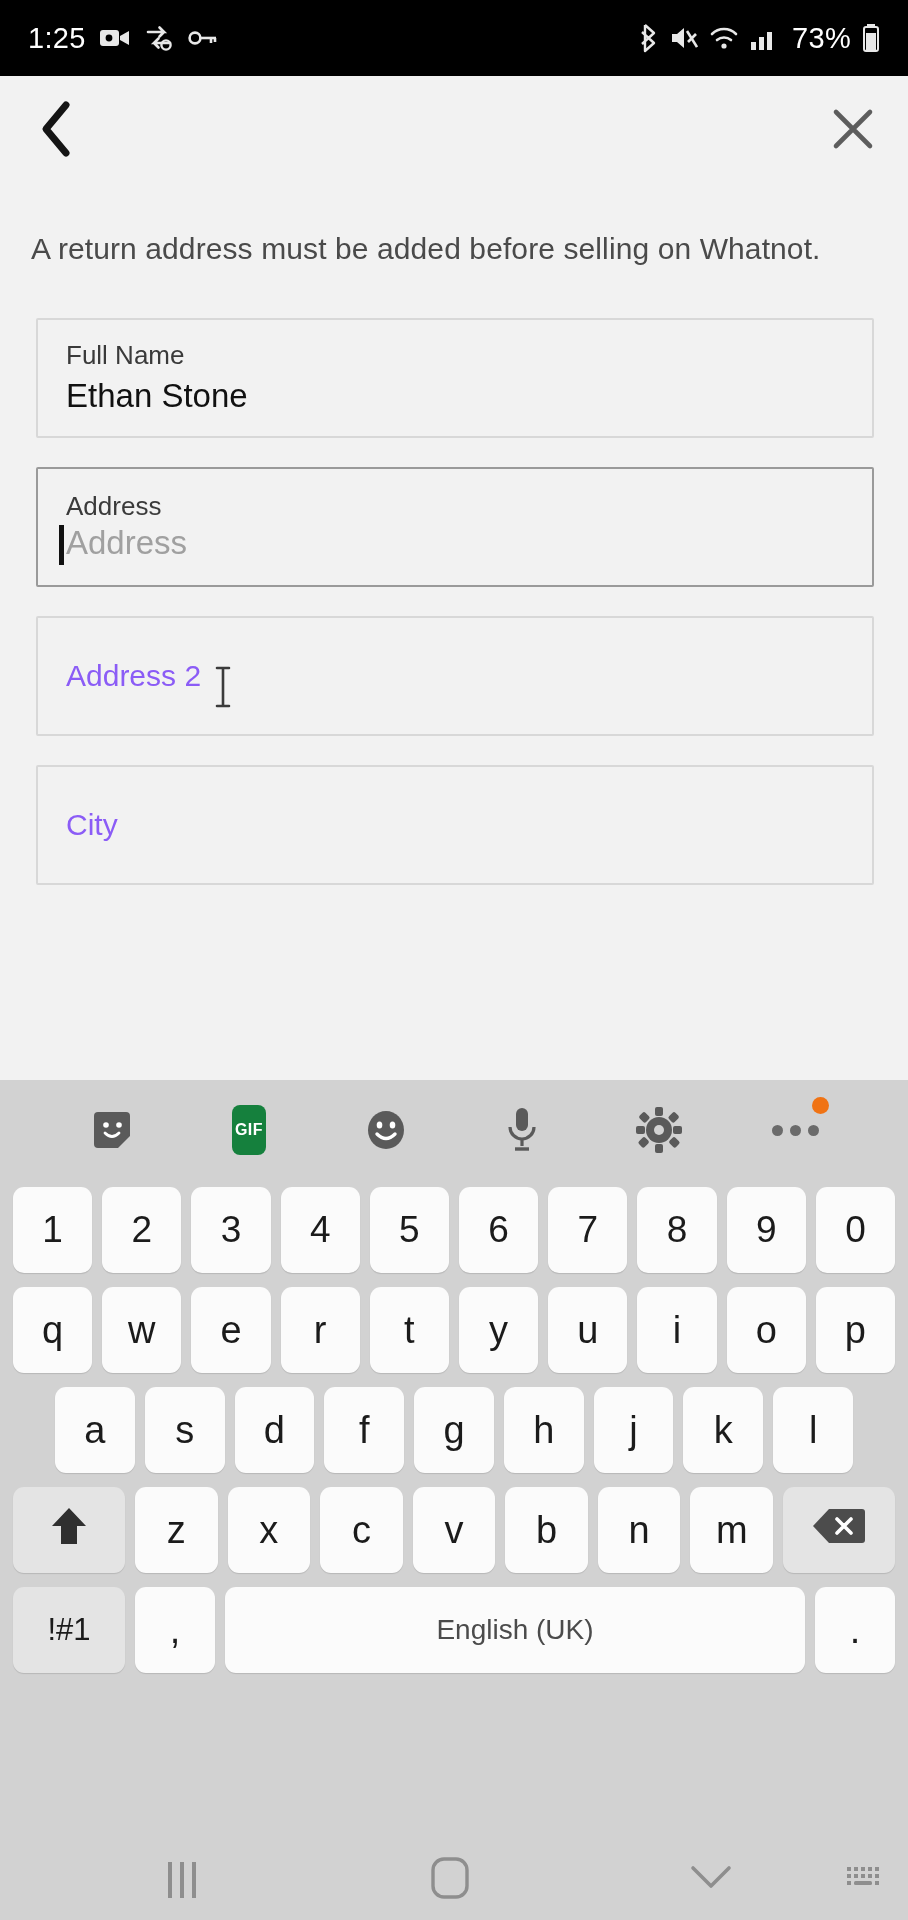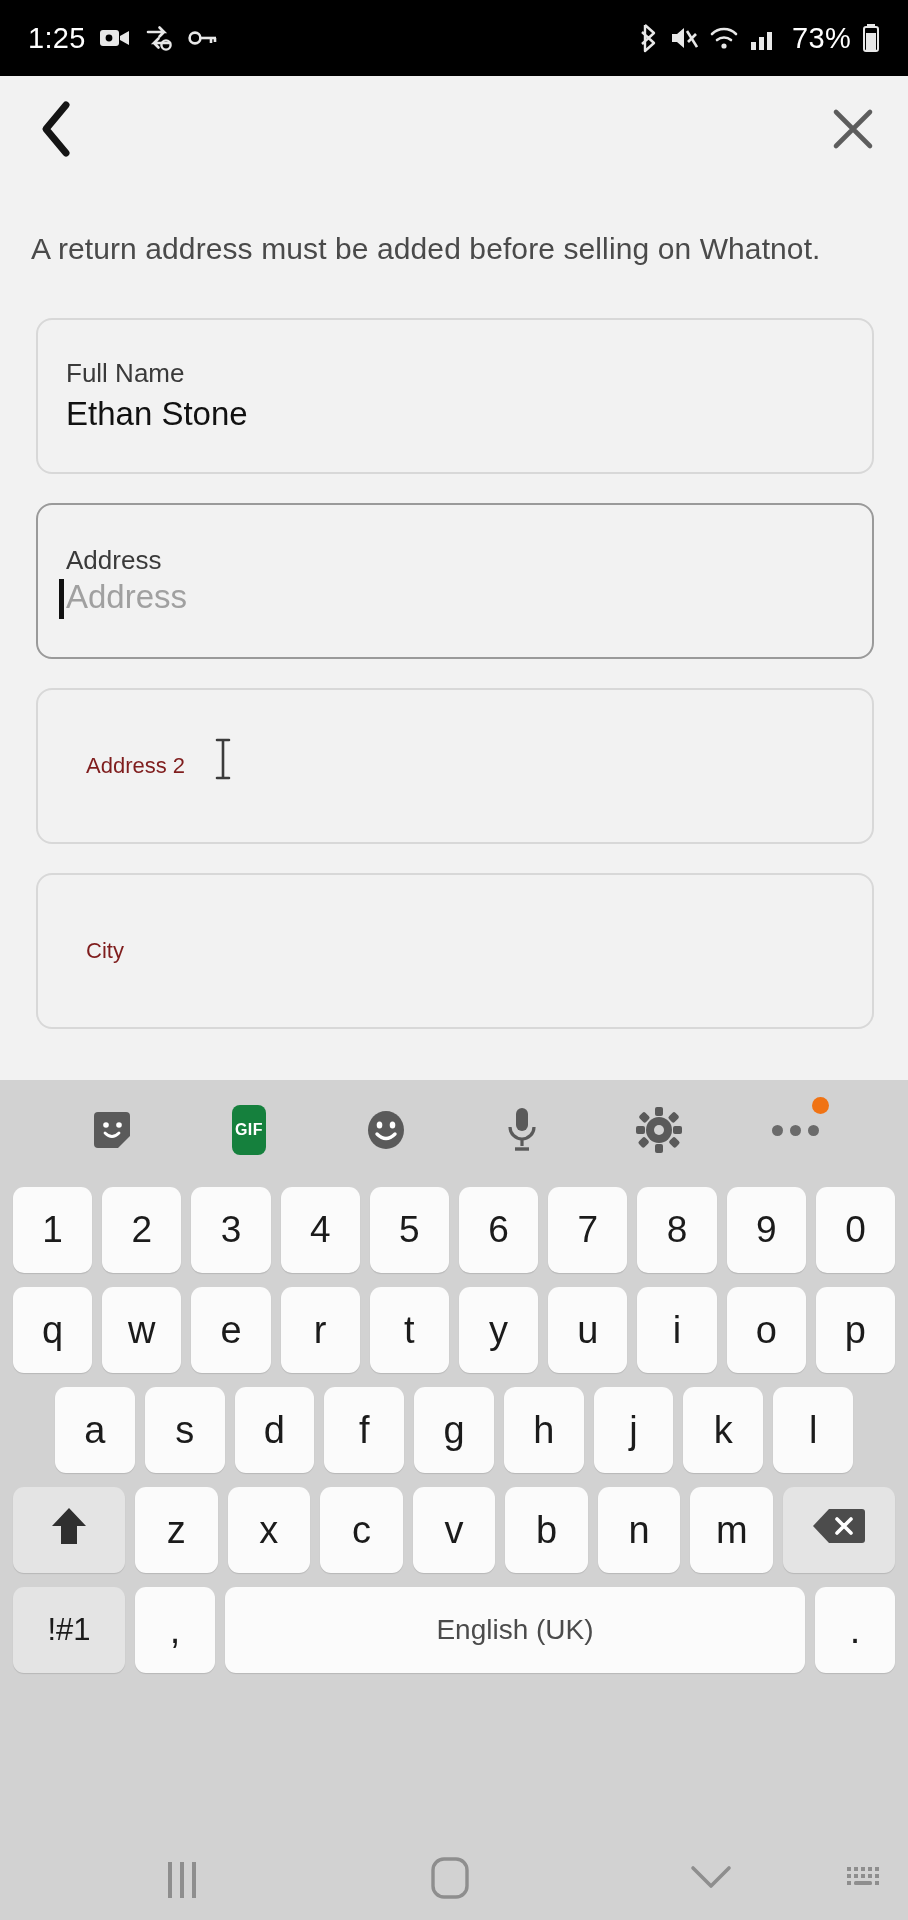--- a/index.html
+++ b/index.html
@@ -42,35 +42,35 @@
   .notice {
     position: absolute; top: 230px; left: 31px; width: 860px;
     font-size: 30px; color: #4a4a4a; line-height: 1.25;
     letter-spacing: .1px;
   }
 
   
   .form { position: absolute; top: 318px; left: 36px; width: 838px; }
   .field {
     position: relative;
-    width: 838px; height: 156px;
-    border: 2px solid #d8d8d8; border-radius: 16px;
+    width: 838px; height: 120px;
+    border: 2px solid #d8d8d8; border-radius: 2px;
     background: #f2f2f2;
     margin-bottom: 29px;
     padding: 0 28px;
     display: flex; flex-direction: column; justify-content: center;
   }
   .field.focused { border-color: #9a9a9a; }
   .field-label-sm { font-size: 26px; color: #3a3a3a; line-height: 1.18; }
   .field-value { font-size: 33px; color: #111; line-height: 1.2; margin-top: 5px; }
   .field-placeholder {
     font-size: 33px; color: #a0a0a0; line-height: 1.2; margin-top: 1px;
     position: relative;
   }
-  .field-label-mid { font-size: 22px; color: #7f1d1d; margin-left: 20px; }
+  .field-label-mid { font-size: 30px; color: #8b5cf6; }
   .caret {
     position: absolute; left: -7px; top: 2px;
     width: 5px; height: 40px; background: #111;
   }
   .ibeam {
     position: absolute; left: 175px; top: 47px;
     width: 20px; height: 44px;
   }
 
   

